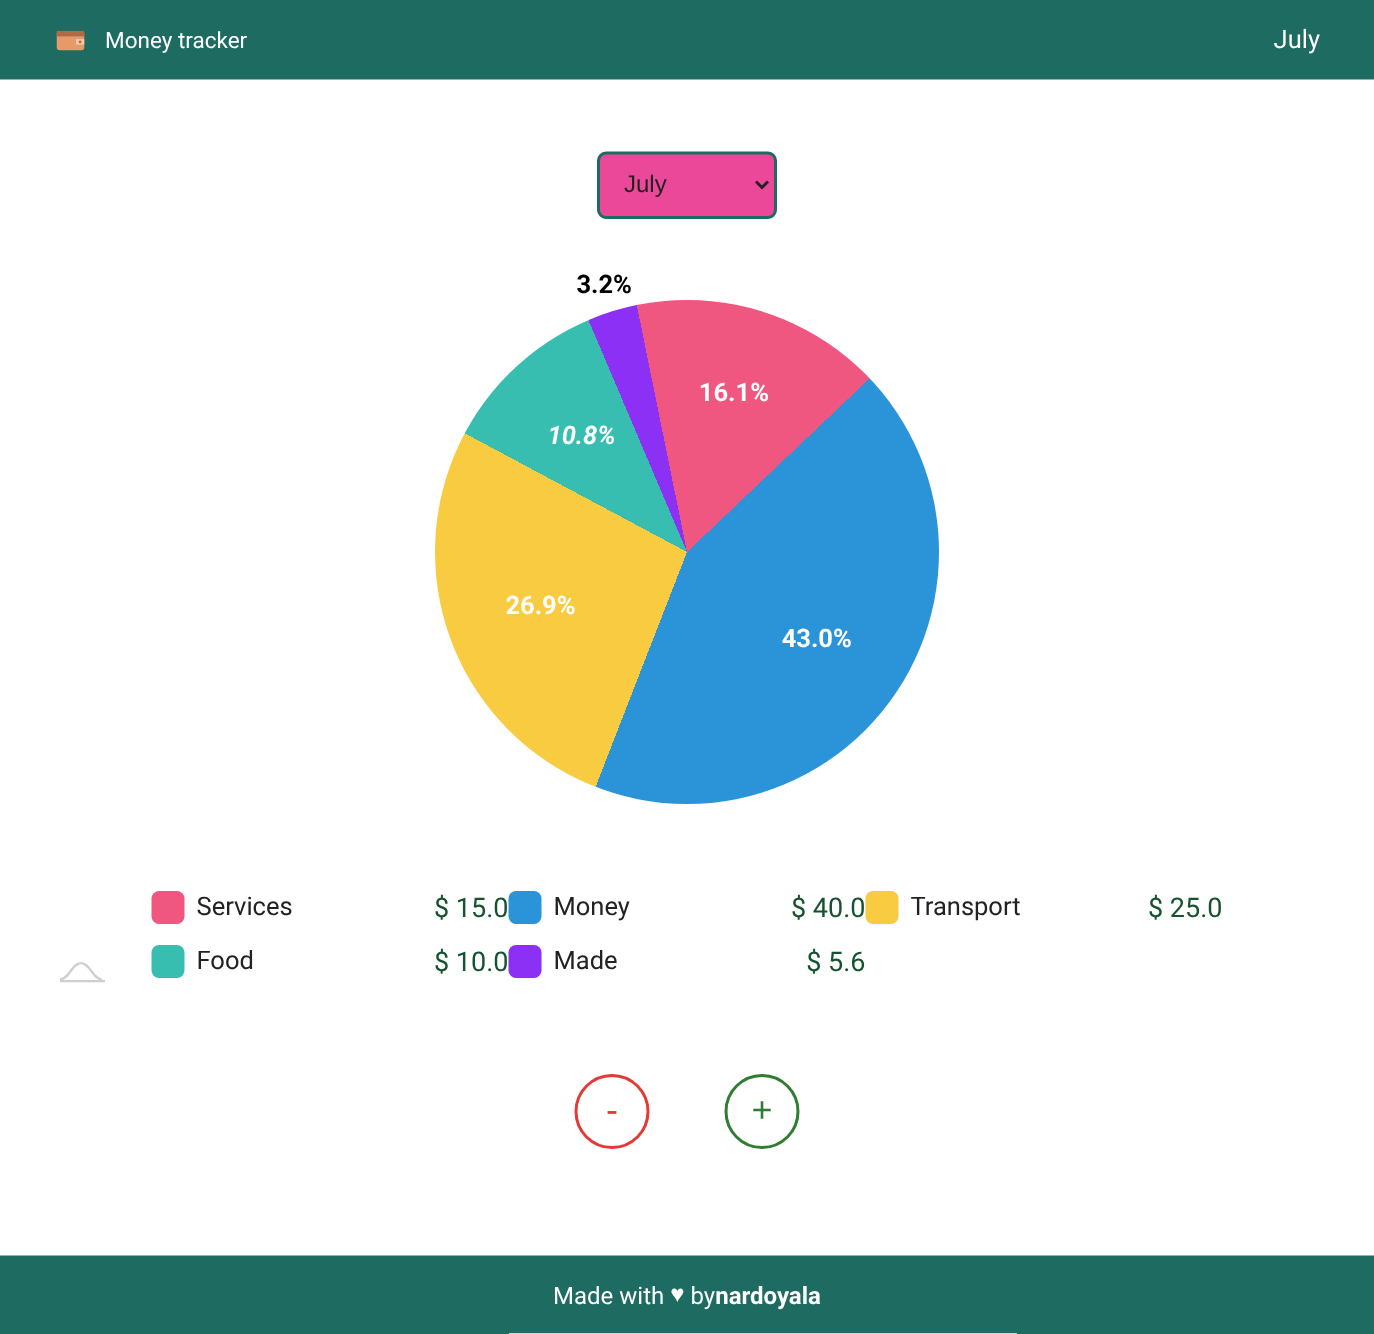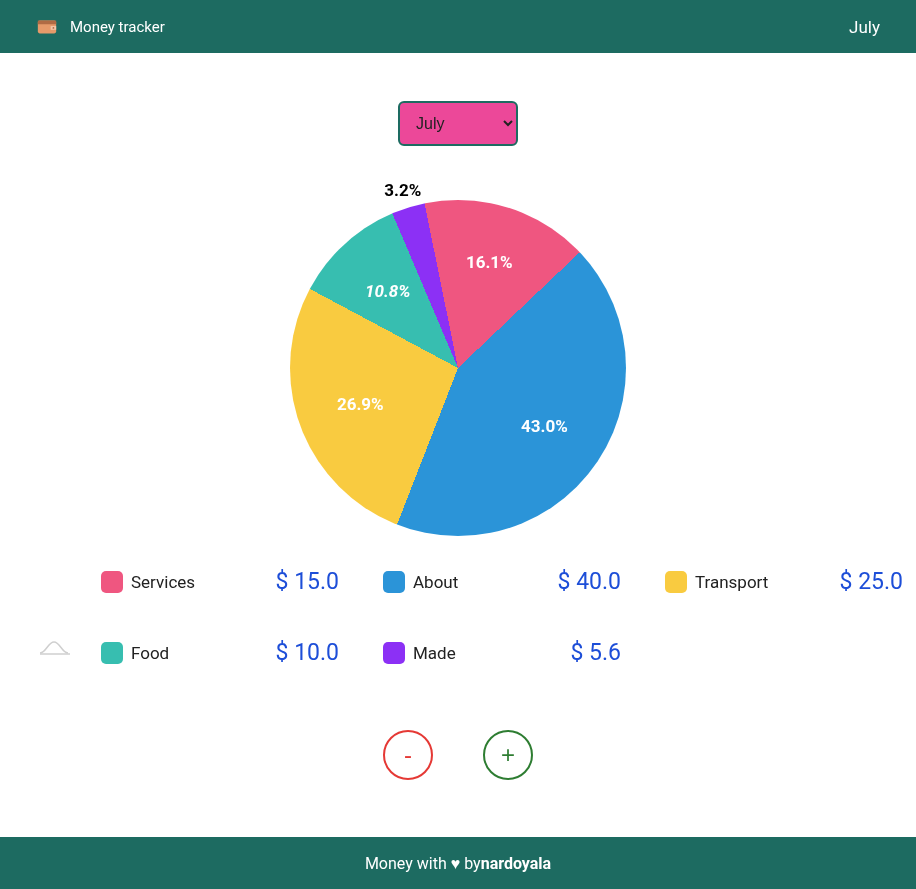--- a/index.html
+++ b/index.html
@@ -70,43 +70,42 @@
       white-space: nowrap;
       transform: translate(-50%, -50%);
       color: #fff;
     }
     .pie-label.outside { color: #000; text-align: center; }
     .legend {
       display: grid;
       grid-template-columns: repeat(3, 238px);
       column-gap: 0;
       row-gap: 14px;
-      margin-top: 32px;
+      margin-top: 58px;
       width: 714px;
-      gap: 44px;
     }
     .legend-item {
       display: flex;
       align-items: center;
       width: 238px;
     }
     .swatch {
       width: 22px;
       height: 22px;
       border-radius: 5px;
       margin-right: 8px;
       flex-shrink: 0;
     }
     .legend-name {
       font-size: 17px;
       flex: 1;
     }
     .legend-amount {
-      font-size: 23px;
-      color: #1d4ed8;
+      font-size: 18px;
+      color: #14532d;
     }
     .actions {
       margin-top: 64px;
       display: flex;
       gap: 50px;
     }
     .circle-btn {
       width: 50px;
       height: 50px;
       border-radius: 50%;
@@ -175,21 +174,21 @@
     </div>
 
   <div class="legend">
       <div class="legend-item">
         <span class="swatch" style="background: rgb(239, 86, 128);"></span>
         <span class="legend-name">Services</span>
         <span class="legend-amount">$ 15.0</span>
       </div>
       <div class="legend-item">
         <span class="swatch" style="background: rgb(43, 148, 216);"></span>
-        <span class="legend-name">About</span>
+        <span class="legend-name">Money</span>
         <span class="legend-amount">$ 40.0</span>
       </div>
       <div class="legend-item">
         <span class="swatch" style="background: rgb(249, 203, 64);"></span>
         <span class="legend-name">Transport</span>
         <span class="legend-amount">$ 25.0</span>
       </div>
       <div class="legend-item">
         <span class="swatch" style="background: rgb(55, 190, 176);"></span>
         <span class="legend-name">Food</span>
@@ -207,17 +206,17 @@
     <button class="circle-btn plus">+</button>
   </div>
 </main>
 
 <svg class="wave-mark" width="34" height="16">
   <path d="M0 13 C6 13 8 2 14 2 C20 2 22 13 28 13" fill="none" stroke="#cfcfcf" stroke-width="1.5"></path>
   <line x1="0" y1="14" x2="30" y2="14" stroke="#cfcfcf" stroke-width="1.5"></line>
 </svg>
 
 <footer>
-  <span>Money with </span>
+  <span>Made with </span>
   <span class="heart">♥</span>
   <span> by </span>
   <span class="author">nardoyala</span>
 </footer>
 
 </body></html>

